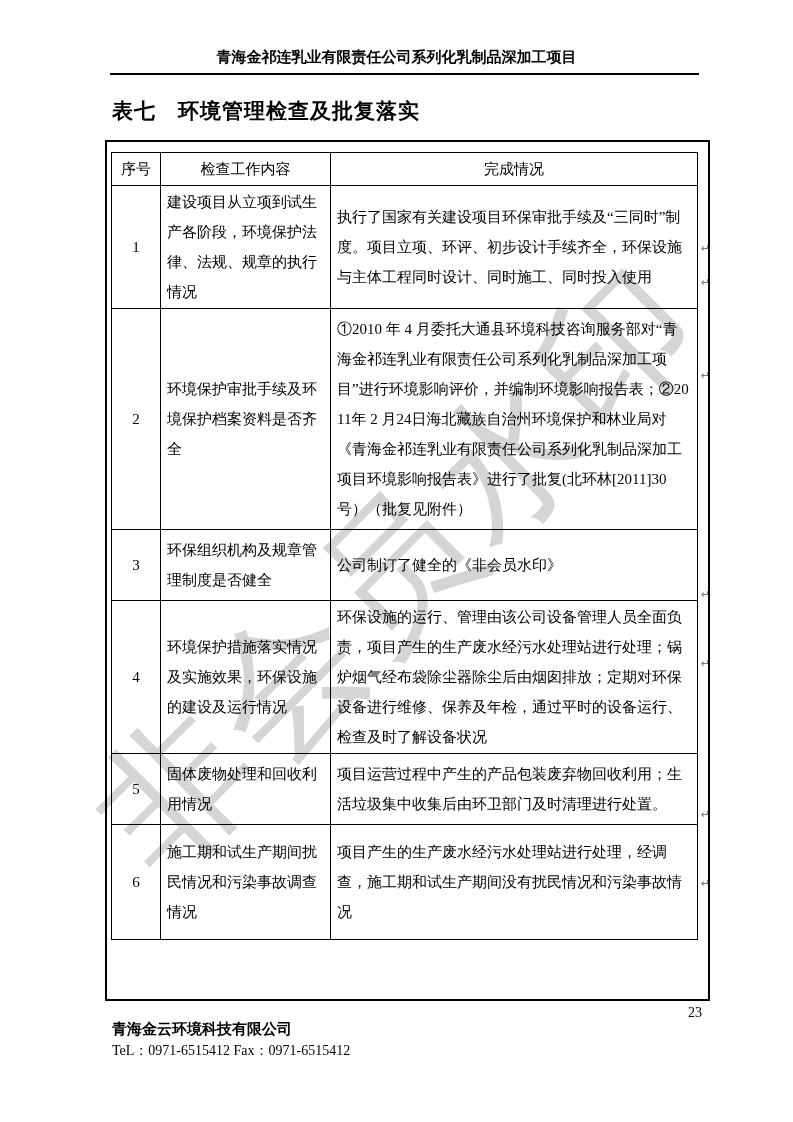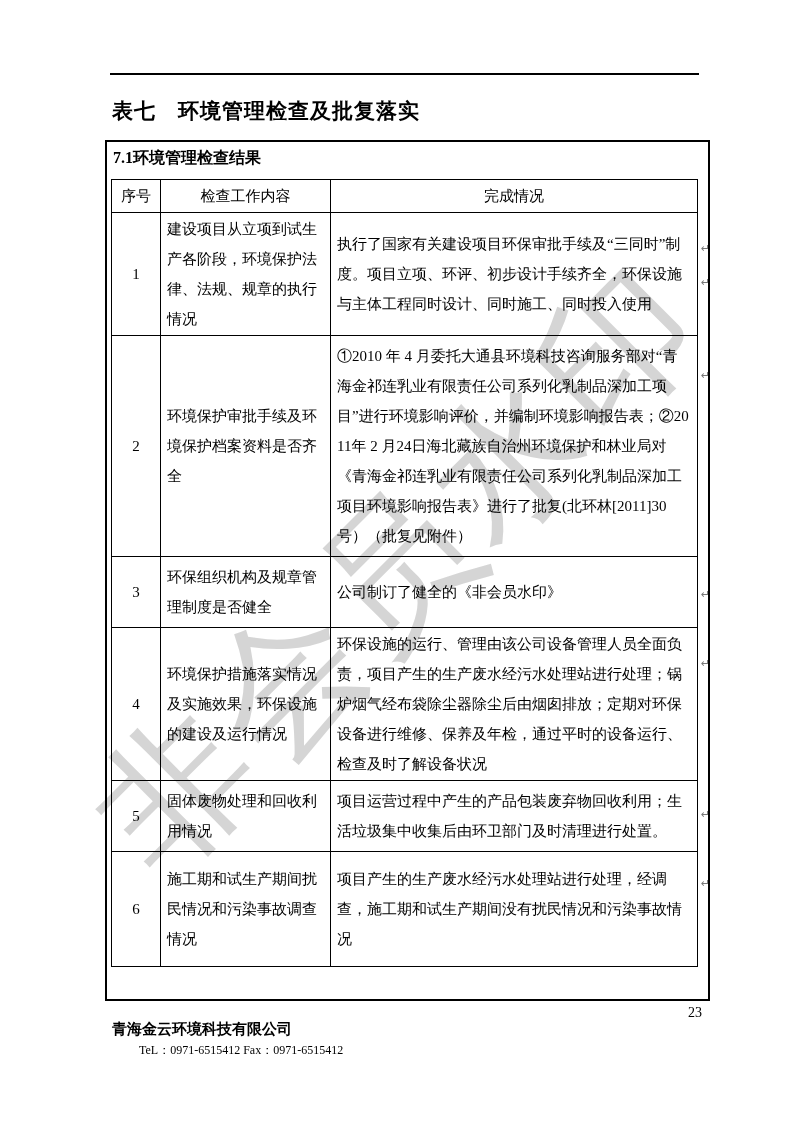--- a/index.html
+++ b/index.html
@@ -66,35 +66,35 @@
     position:absolute; left:701px;
     font-size:11px; color:#777;
     font-family:"DejaVu Sans",sans-serif;
     z-index:2;
   }
   .page-number { position:absolute; left:688px; top:1005px; font-size:14px; z-index:2; }
   .footer-company {
     position:absolute; left:112px; top:1020px;
     font-size:15px; font-weight:bold; z-index:2;
   }
-  .footer-tel { position:absolute; left:112px; top:1042px; font-size:12px; z-index:2;margin-left:27px; }
+  .footer-tel { position:absolute; left:112px; top:1042px; font-size:14px; z-index:2; }
 </style>
 </head>
 <body>
 
 <div class="page">
 
   <div class="watermark">非会员水印</div>
 
+  <div class="doc-header">青海金祁连乳业有限责任公司系列化乳制品深加工项目</div>
   <div class="header-rule"></div>
 
   <div class="main-title">表七　环境管理检查及批复落实</div>
 
   <div class="content-box">
-    <div class="section-heading">7.1环境管理检查结果</div>
 
     <table class="check-table">
       <colgroup>
         <col style="width:49px">
           <col style="width:170px">
           <col style="width:367px">
       </colgroup>
       <thead>
         <tr>
           <th>序号</th>

